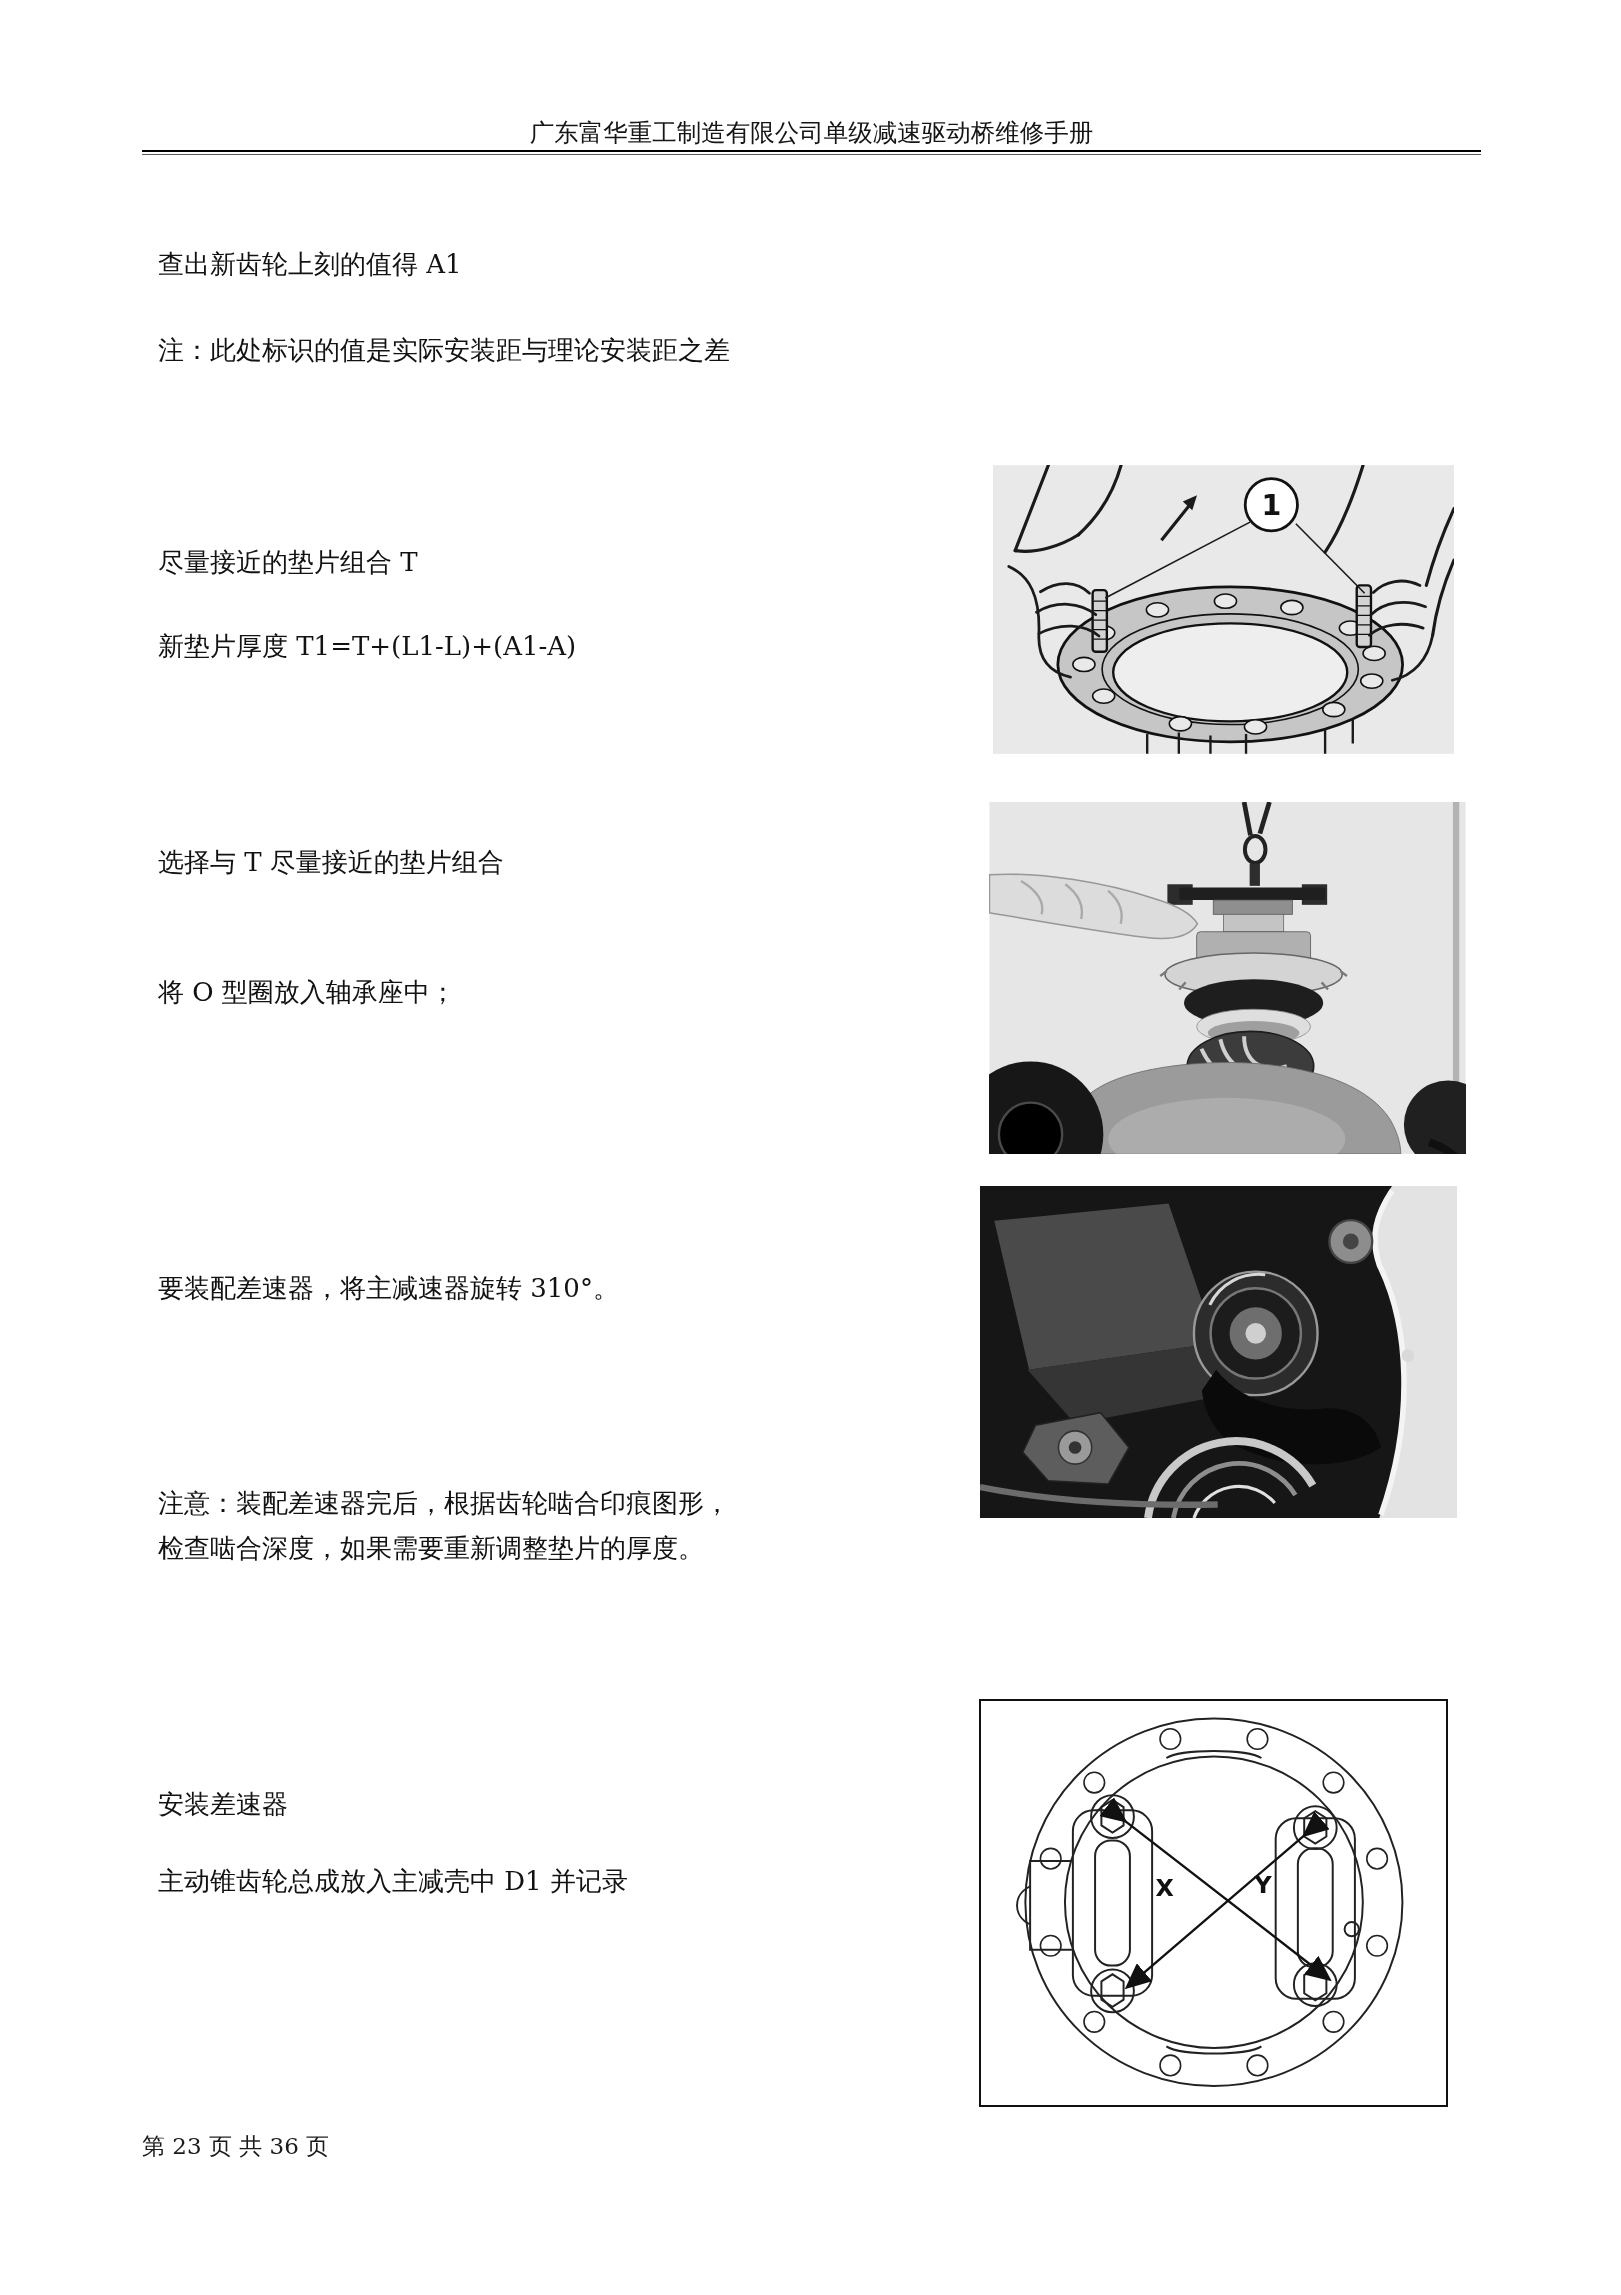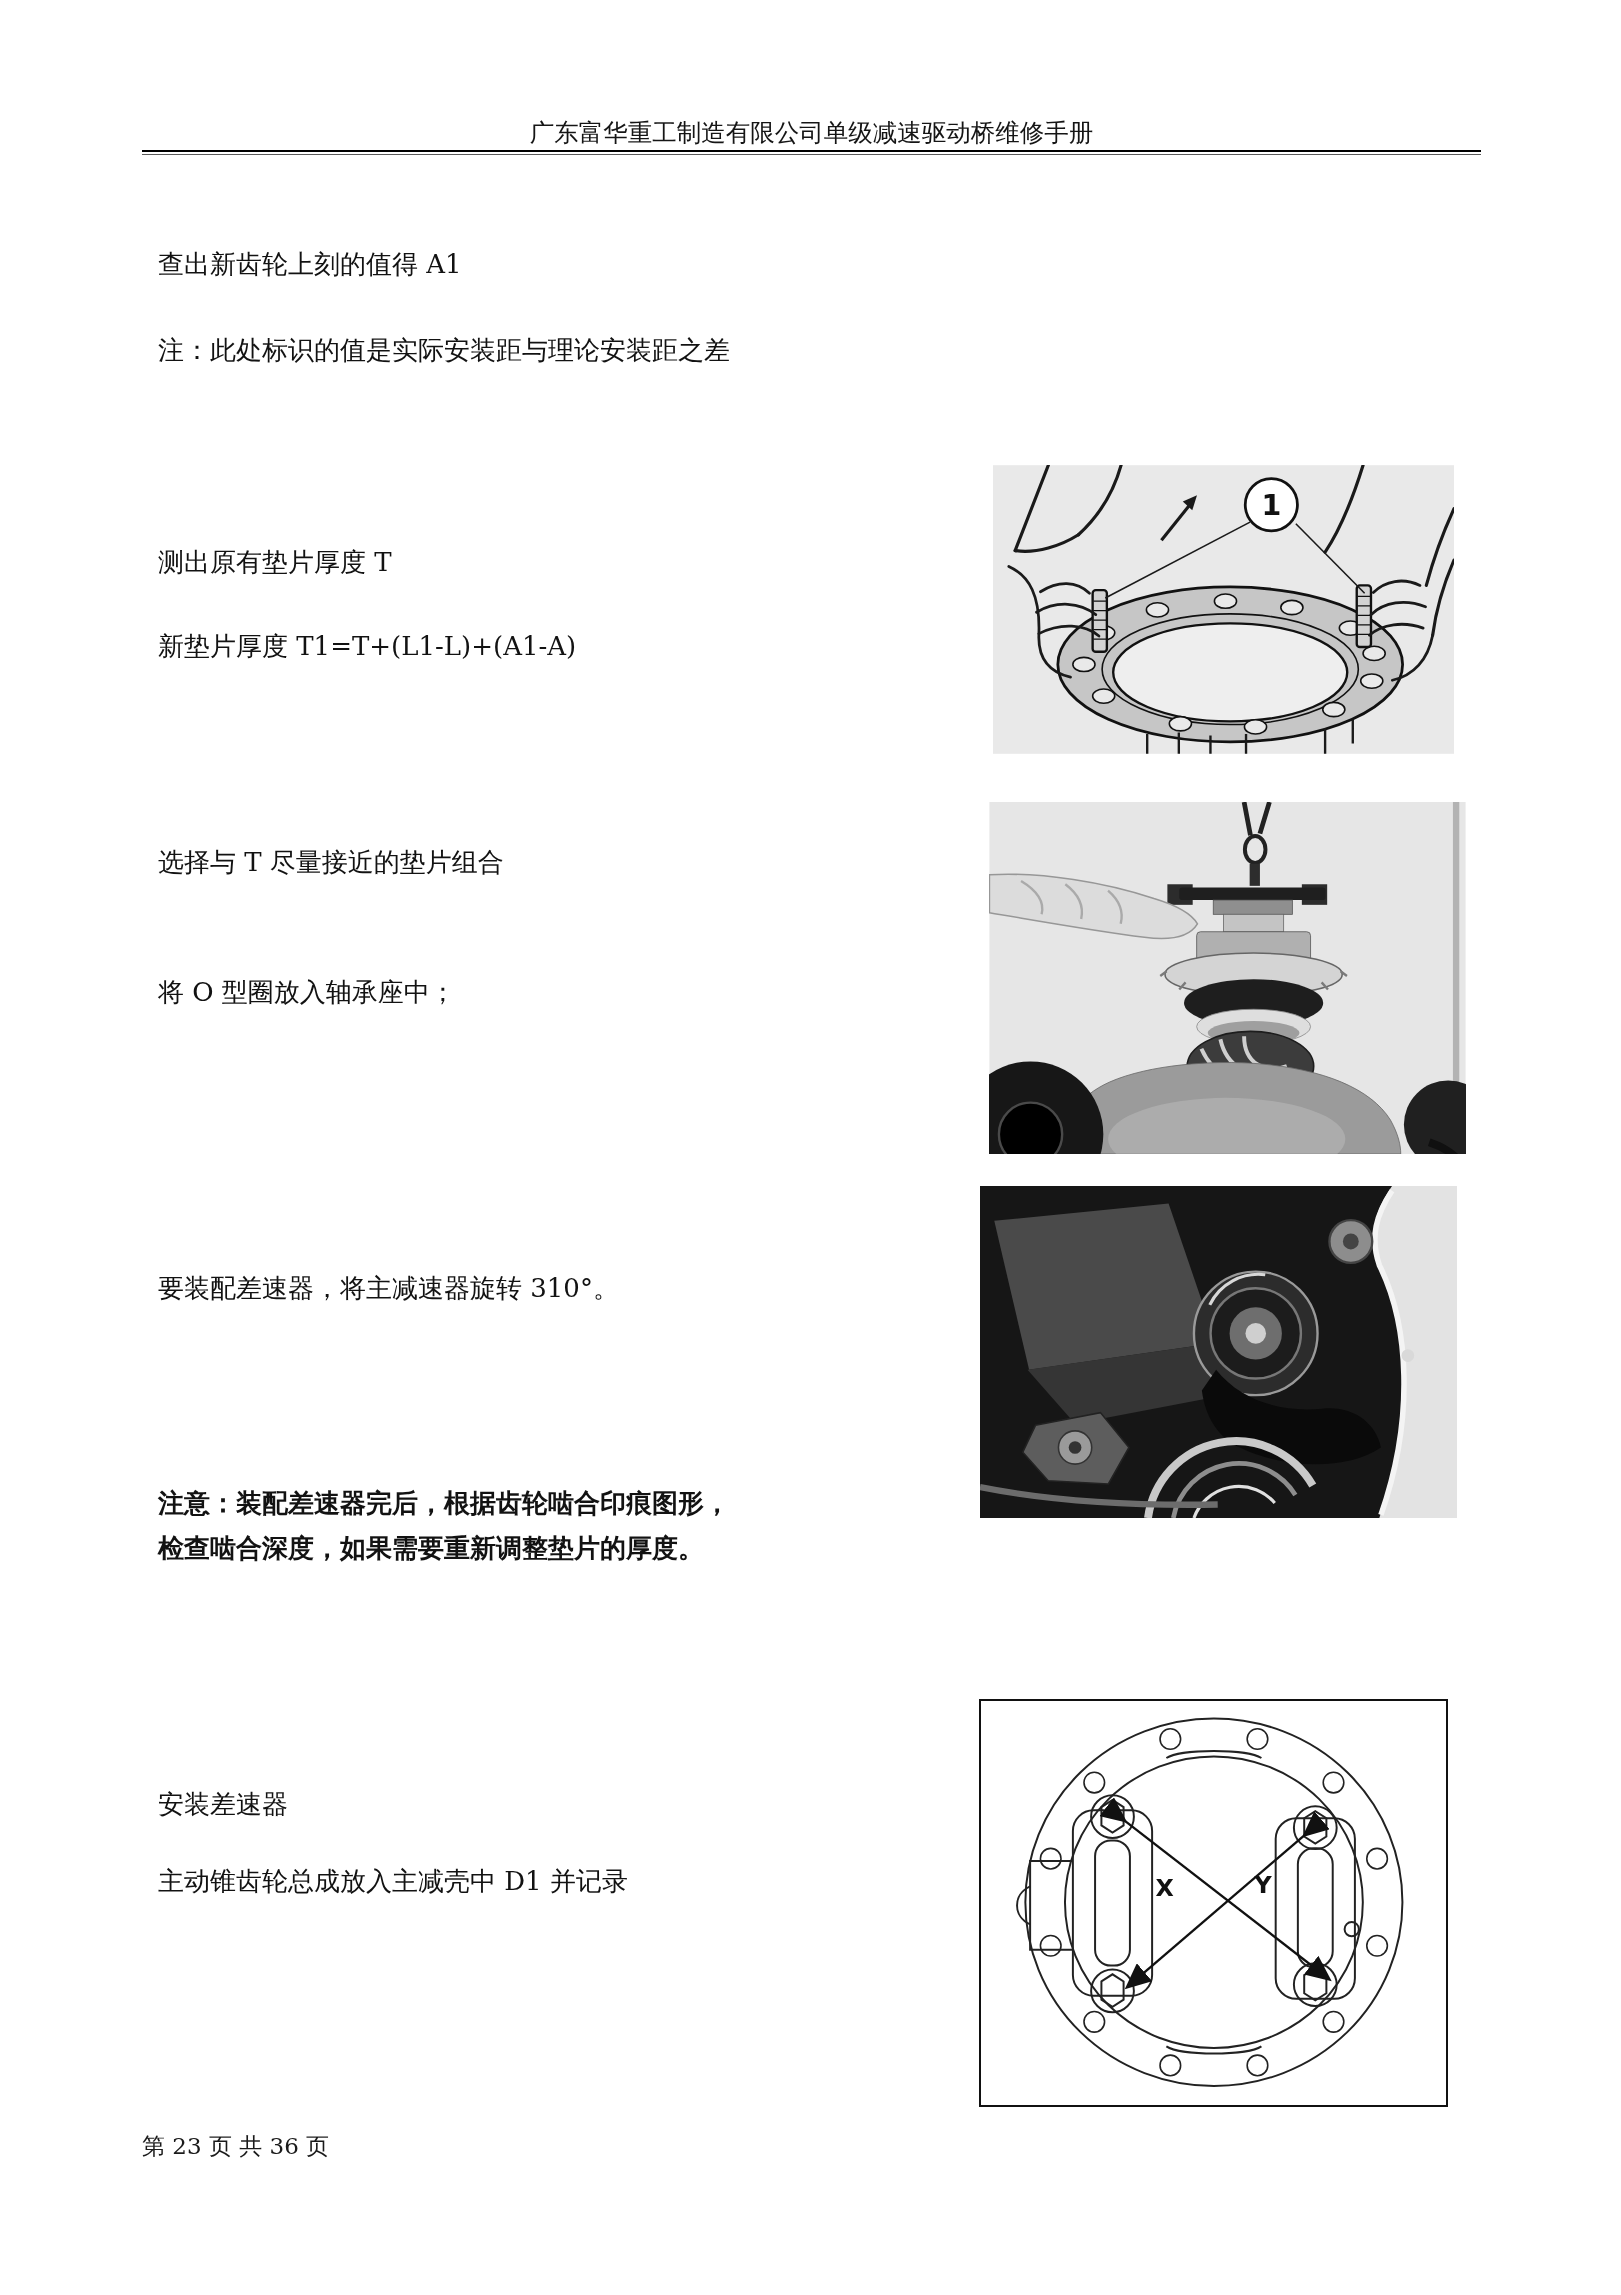--- a/index.html
+++ b/index.html
@@ -16,21 +16,21 @@
     text-align:center;font-size:24.5px;line-height:27px;color:#151515;
     white-space:nowrap;
   }
   .rule-thick{position:absolute;top:150px;left:142px;width:1339px;height:2.4px;background:#000;}
   .rule-thin{position:absolute;top:154px;left:142px;width:1339px;height:0.8px;background:#5a5a5a;}
   .para{
     position:absolute;left:158px;
     font-size:26px;line-height:45px;color:#121212;
     white-space:nowrap;
   }
-  .para.wrap{white-space:normal;width:590px;font-weight:bold;}
+  .para.wrap{white-space:normal;width:590px;}
   .para.bold{font-weight:normal;}
   .figure{position:absolute;}
   .figure svg{display:block;}
   .fig-box{border:2.4px solid #111;box-sizing:border-box;background:#fff;}
   .footer{
     position:absolute;top:2131px;left:142px;width:1339px;
     font-size:23px;color:#1a1a1a;
   }
   svg text.callout-num{font-family:"DejaVu Sans","Liberation Sans",sans-serif;font-size:36px;font-weight:bold;fill:#111;}
   svg text.axis-label{font-family:"DejaVu Sans","Liberation Sans",sans-serif;font-size:30px;font-weight:bold;fill:#111;}
@@ -39,21 +39,21 @@
 <body>
 
 <div class="page">
 
   <div class="header-title">广东富华重工制造有限公司单级减速驱动桥维修手册</div>
   <div class="rule-thick"></div>
   <div class="rule-thin"></div>
 
   <div class="para" style="top:242px">查出新齿轮上刻的值得 A1</div>
   <div class="para" style="top:328px">注：此处标识的值是实际安装距与理论安装距之差</div>
-  <div class="para" style="top:540px">测出原有垫片厚度 T</div>
+  <div class="para" style="top:540px">尽量接近的垫片组合 T</div>
   <div class="para" style="top:624px">新垫片厚度 T1=T+(L1-L)+(A1-A)</div>
   <div class="para" style="top:840px">选择与 T 尽量接近的垫片组合</div>
   <div class="para" style="top:970px">将 O 型圈放入轴承座中；</div>
   <div class="para" style="top:1266px">要装配差速器，将主减速器旋转 310°。</div>
   <div class="para wrap" style="top:1481px">注意：装配差速器完后，根据齿轮啮合印痕图形，检查啮合深度，如果需要重新调整垫片的厚度。</div>
   <div class="para bold" style="top:1782px">安装差速器</div>
   <div class="para" style="top:1859px">主动锥齿轮总成放入主减壳中 D1 并记录</div>
 
   <div class="figure" style="left:993px;top:465px;width:461px;height:289px;">
     <svg viewBox="0 0 583 365" width="461" height="289">

